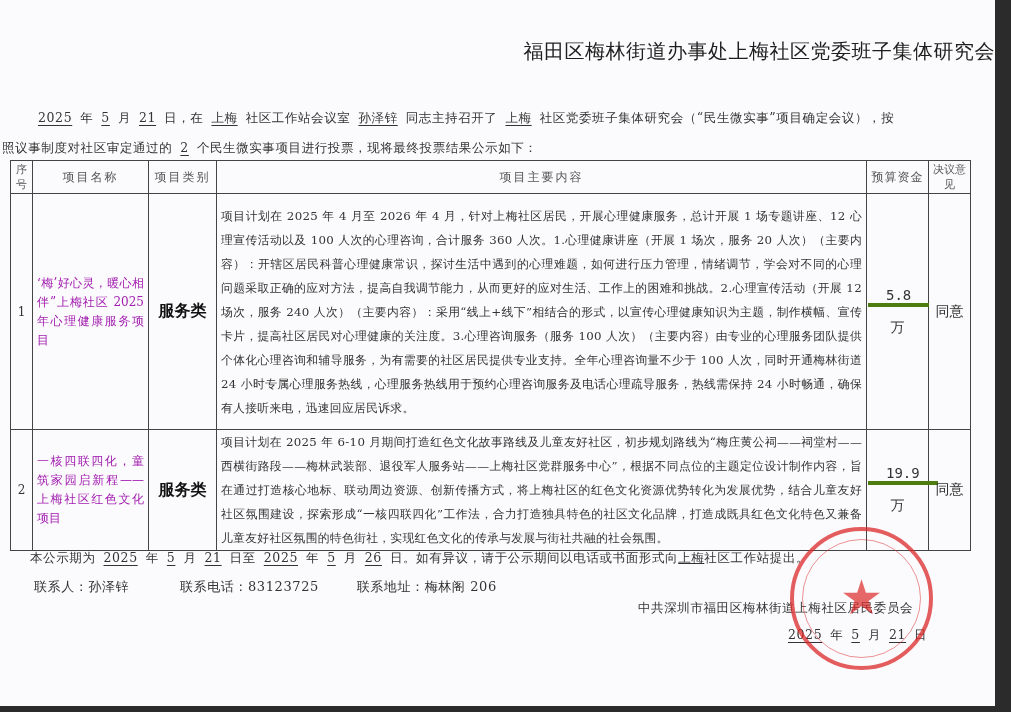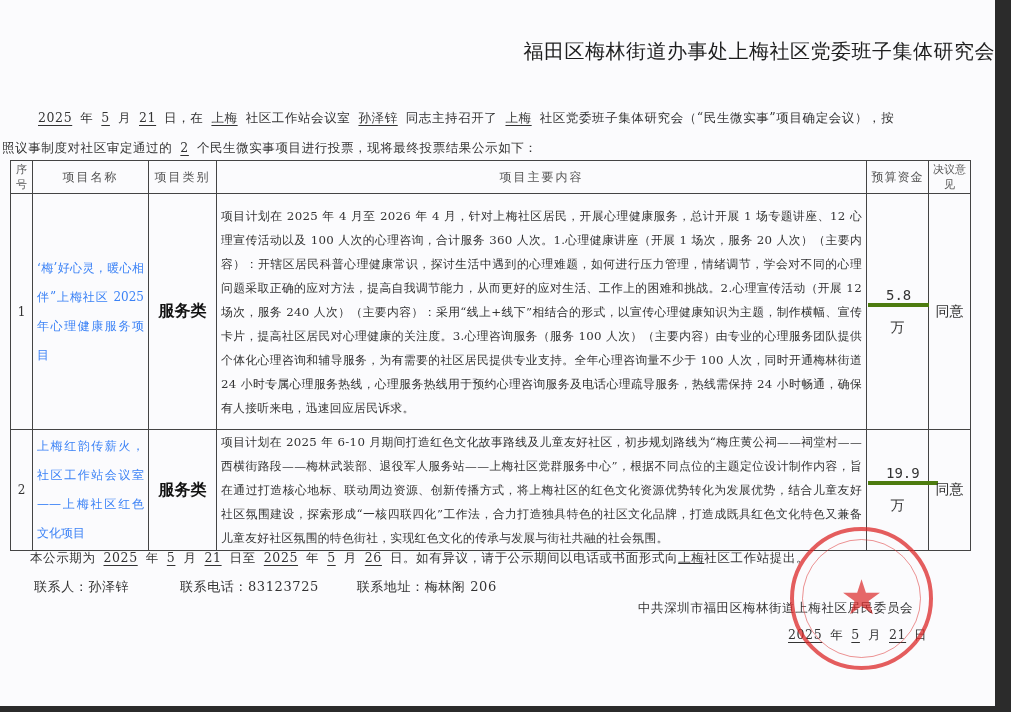--- a/index.html
+++ b/index.html
@@ -8,21 +8,21 @@
   .page { position:absolute; left:0; top:0; width:995px; height:706px; background:#fbfbfd; }
   .title { position:absolute; left:0; width:995px; text-align:right; font-family:"DejaVu Sans", sans-serif; color:#1e1e1e; }
   .t1 { top:38px; font-size:20px; letter-spacing:0.5px; }
   .t2 { top:67px; font-size:20px; }
   .p { position:absolute; font-size:12.5px; white-space:nowrap; color:#333; letter-spacing:0.6px; }
   .u { text-decoration:underline; text-underline-offset:3px; padding:0 8px; }
   table { position:absolute; left:10px; top:160px; border-collapse:collapse; width:960px; table-layout:fixed; }
   td, th { border:1px solid #444; font-weight:normal; font-size:12px; vertical-align:middle; color:#333; }
   th { height:26px; text-align:center; color:#555; letter-spacing:2px; }
   .cat { font-family:Liberation Sans, sans-serif; font-weight:bold; font-size:16px; text-align:center; color:#111; }
-  .name { padding:0 4px; line-height:29px; color:#3b82f6; text-align:justify; }
+  .name { padding:0 4px; line-height:19px; color:#a21caf; text-align:justify; }
   .content { padding:0 4px; line-height:24px; font-size:11.8px; letter-spacing:0.3px; text-align:justify; }
   .center { text-align:center; }
   .budget-val { display:inline-block; border-bottom:4px solid #4d7c0f; padding:0 18px; font-family:"DejaVu Sans Mono", monospace; font-size:14px; }
   .budget-unit { margin-top:12px; font-size:14px; }
   .opinion { font-size:14px; text-align:center; }
   .stamp { position:absolute; left:790px; top:527px; width:135px; height:135px; border:4px solid rgba(220,40,40,0.75);
            border-radius:50%; pointer-events:none; }
   .stamp .ring { position:absolute; left:8px; top:8px; right:8px; bottom:8px; border:1px solid rgba(220,40,40,0.5); border-radius:50%; }
   .stamp .star { position:absolute; left:0; right:0; top:38px; text-align:center; font-size:48px; color:rgba(220,40,40,0.7); }
 </style>
@@ -64,21 +64,21 @@
       <td class="cat">服务类</td>
       <td class="content">项目计划在 2025 年 4 月至 2026 年 4 月，针对上梅社区居民，开展心理健康服务，总计开展 1 场专题讲座、12 心理宣传活动以及 100 人次的心理咨询，合计服务 360 人次。1.心理健康讲座（开展 1 场次，服务 20 人次）（主要内容）：开辖区居民科普心理健康常识，探讨生活中遇到的心理难题，如何进行压力管理，情绪调节，学会对不同的心理问题采取正确的应对方法，提高自我调节能力，从而更好的应对生活、工作上的困难和挑战。2.心理宣传活动（开展 12 场次，服务 240 人次）（主要内容）：采用“线上+线下”相结合的形式，以宣传心理健康知识为主题，制作横幅、宣传卡片，提高社区居民对心理健康的关注度。3.心理咨询服务（服务 100 人次）（主要内容）由专业的心理服务团队提供个体化心理咨询和辅导服务，为有需要的社区居民提供专业支持。全年心理咨询量不少于 100 人次，同时开通梅林街道 24 小时专属心理服务热线，心理服务热线用于预约心理咨询服务及电话心理疏导服务，热线需保持 24 小时畅通，确保有人接听来电，迅速回应居民诉求。</td>
       <td class="center">
         <div class="budget-val">5.8</div>
         <div class="budget-unit">万</div>
       </td>
       <td class="opinion">同意</td>
     </tr>
     <tr style="height:120px;">
       <td class="center">2</td>
-      <td class="name">上梅红韵传薪火，社区工作站会议室——上梅社区红色文化项目</td>
+      <td class="name">一核四联四化，童筑家园启新程——上梅社区红色文化项目</td>
       <td class="cat">服务类</td>
       <td class="content">项目计划在 2025 年 6-10 月期间打造红色文化故事路线及儿童友好社区，初步规划路线为“梅庄黄公祠——祠堂村——西横街路段——梅林武装部、退役军人服务站——上梅社区党群服务中心”，根据不同点位的主题定位设计制作内容，旨在通过打造核心地标、联动周边资源、创新传播方式，将上梅社区的红色文化资源优势转化为发展优势，结合儿童友好社区氛围建设，探索形成“一核四联四化”工作法，合力打造独具特色的社区文化品牌，打造成既具红色文化特色又兼备儿童友好社区氛围的特色街社，实现红色文化的传承与发展与街社共融的社会氛围。</td>
       <td class="center">
         <div class="budget-val">19.9</div>
         <div class="budget-unit">万</div>
       </td>
       <td class="opinion">同意</td>
     </tr>
   </tbody>
     </table>

